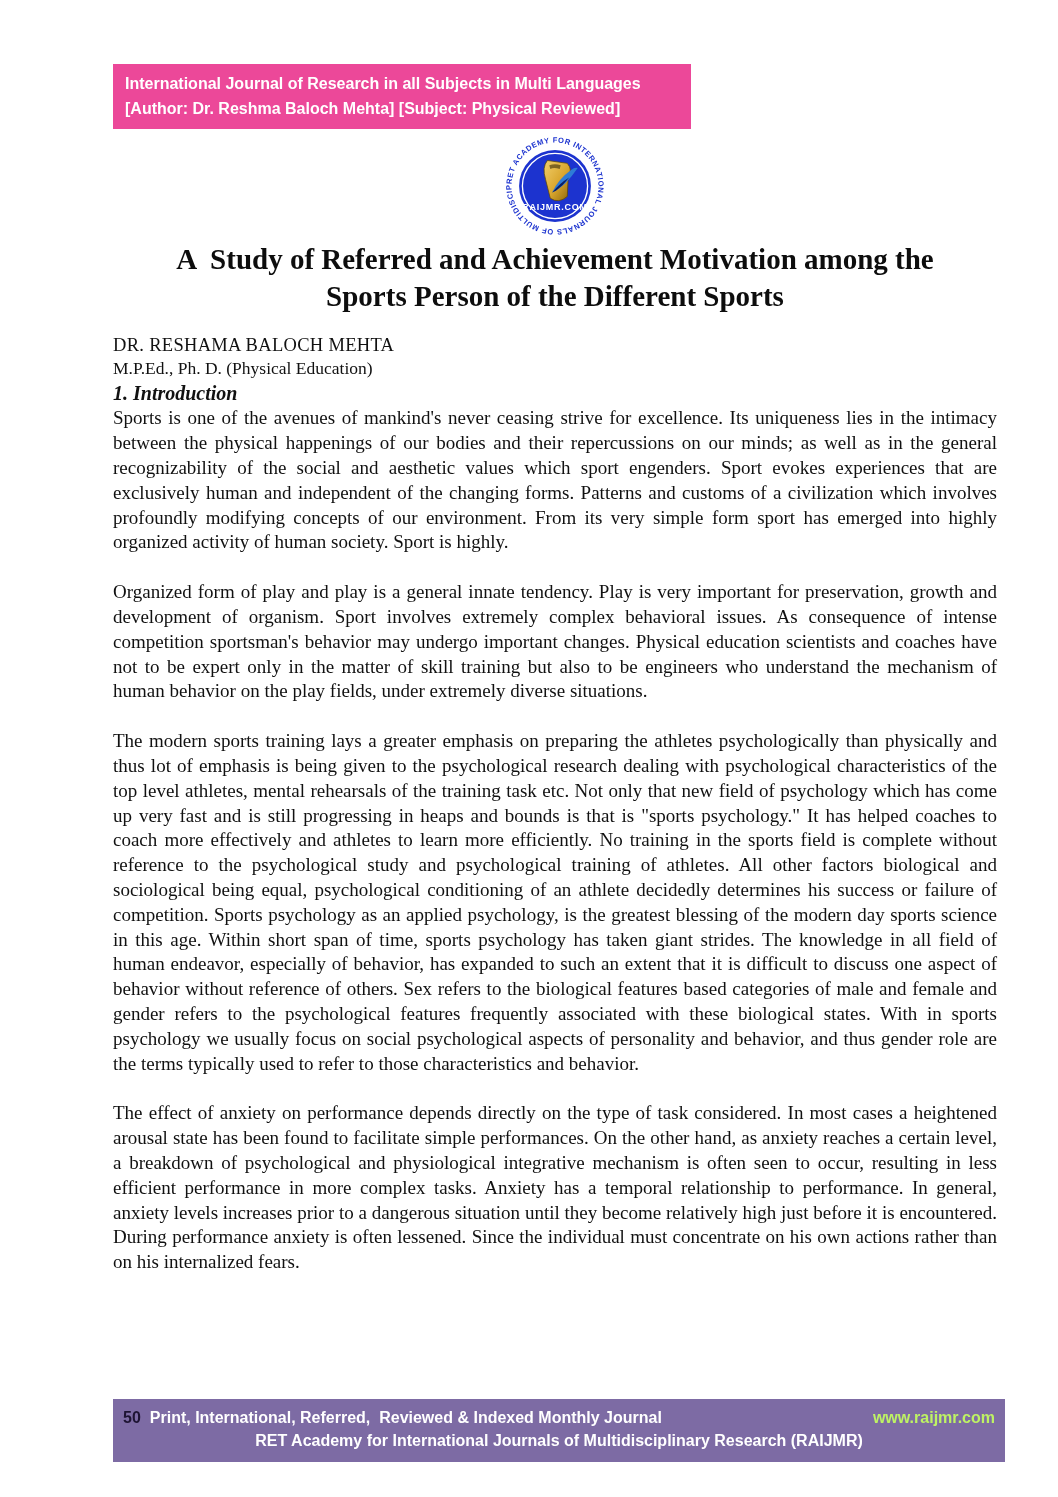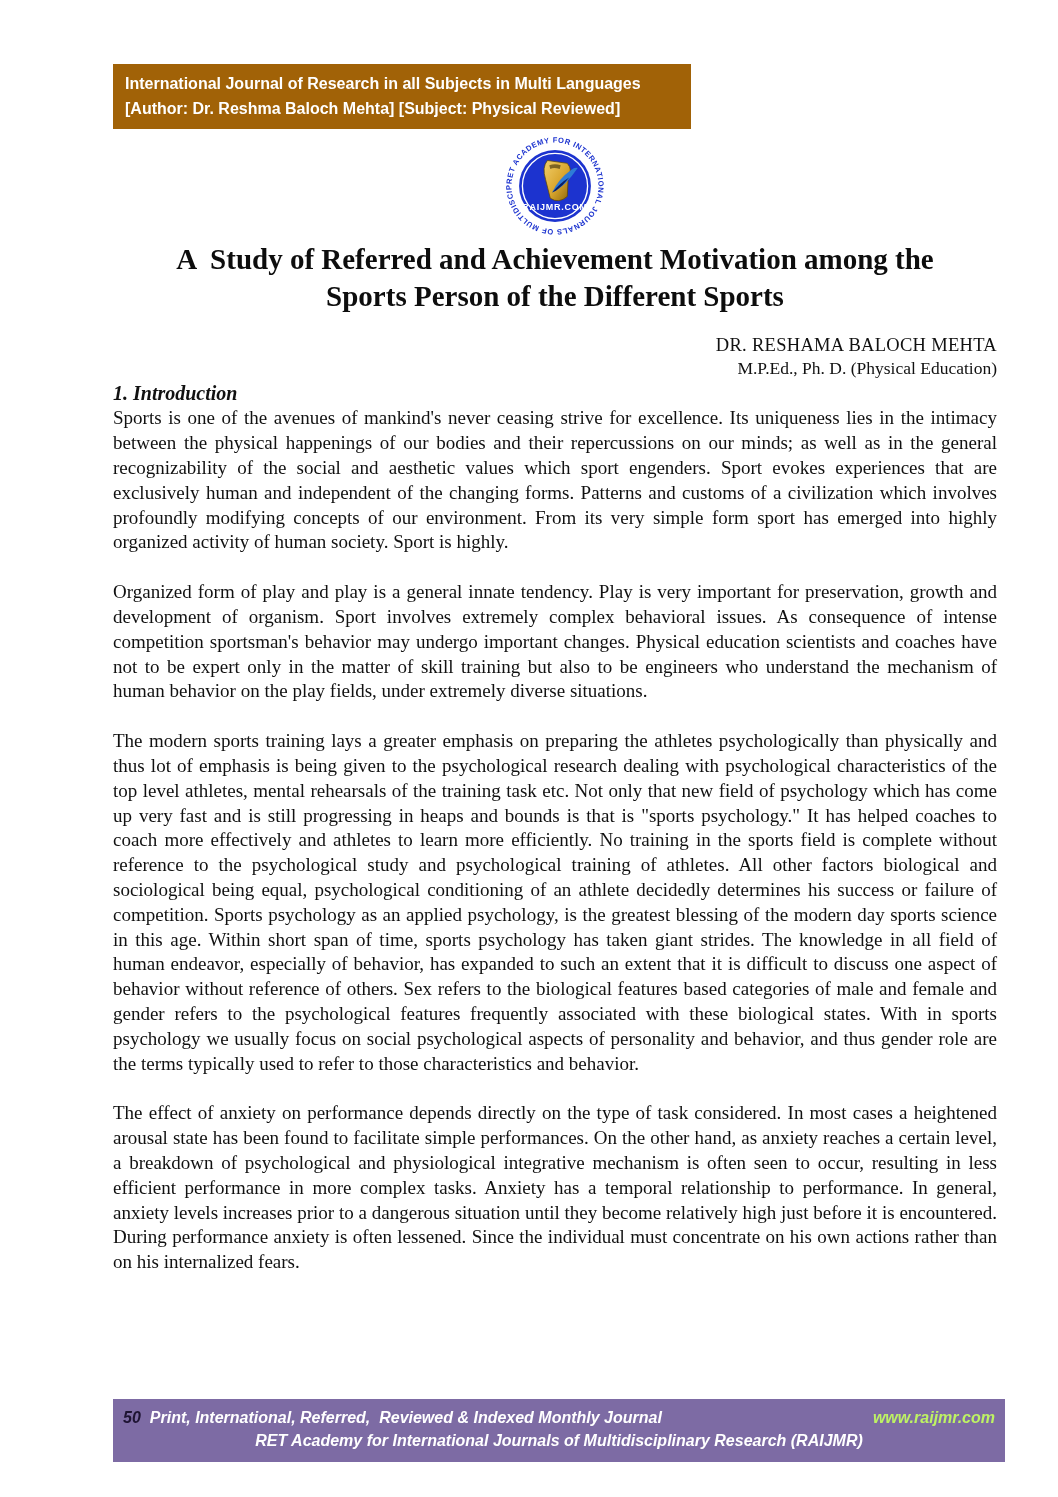--- a/index.html
+++ b/index.html
@@ -25,21 +25,21 @@
   
   .header-band {
     display: flex;
     width: 100%;
     height: 65px;
     font-family: "Liberation Sans", sans-serif;
     font-weight: bold;
   }
   .header-left {
     flex: 0 0 578px;
-    background: #a16207;
+    background: #ec4899;
     color: #ffffff;
     padding: 7px 12px 7px 12px;
     box-sizing: content-box;
     width: 554px;
     flex-basis: auto;
     flex-grow: 0;
     flex-shrink: 0;
     display: flex;
     flex-direction: column;
     justify-content: space-around;
@@ -74,21 +74,21 @@
     margin-top: 3px;
     text-align: center;
     font-weight: bold;
     font-size: 29px;
     line-height: 37px;
     color: #0d0d0d;
   }
   .article-title .tline { display: block; white-space: pre-wrap; }
   .author-block {
     margin-top: 13px;
-    text-align: right;
+    text-align: left;
   }
   .author-name {
     font-size: 18.5px;
     line-height: 23px;
     letter-spacing: 0.3px;
   }
   .author-qualification {
     font-size: 17.5px;
     line-height: 23px;
   }
@@ -113,21 +113,20 @@
     position: absolute;
     left: 113px;
     top: 1399px;
     width: 872px;
     background: #7d6ba4;
     color: #ffffff;
     font-family: "Liberation Sans", sans-serif;
     font-weight: bold;
     font-size: 16px;
     padding: 8px 10px 9px 10px;
-    font-style: italic;
   }
   .footer-line1 {
     display: flex;
     align-items: baseline;
     gap: 9px;
     line-height: 22px;
   }
   .footer-page-number { color: #1e1433; }
   .footer-journal-info { white-space: pre-wrap; text-align: right; }
   .footer-spacer { flex: 1 1 auto; }

